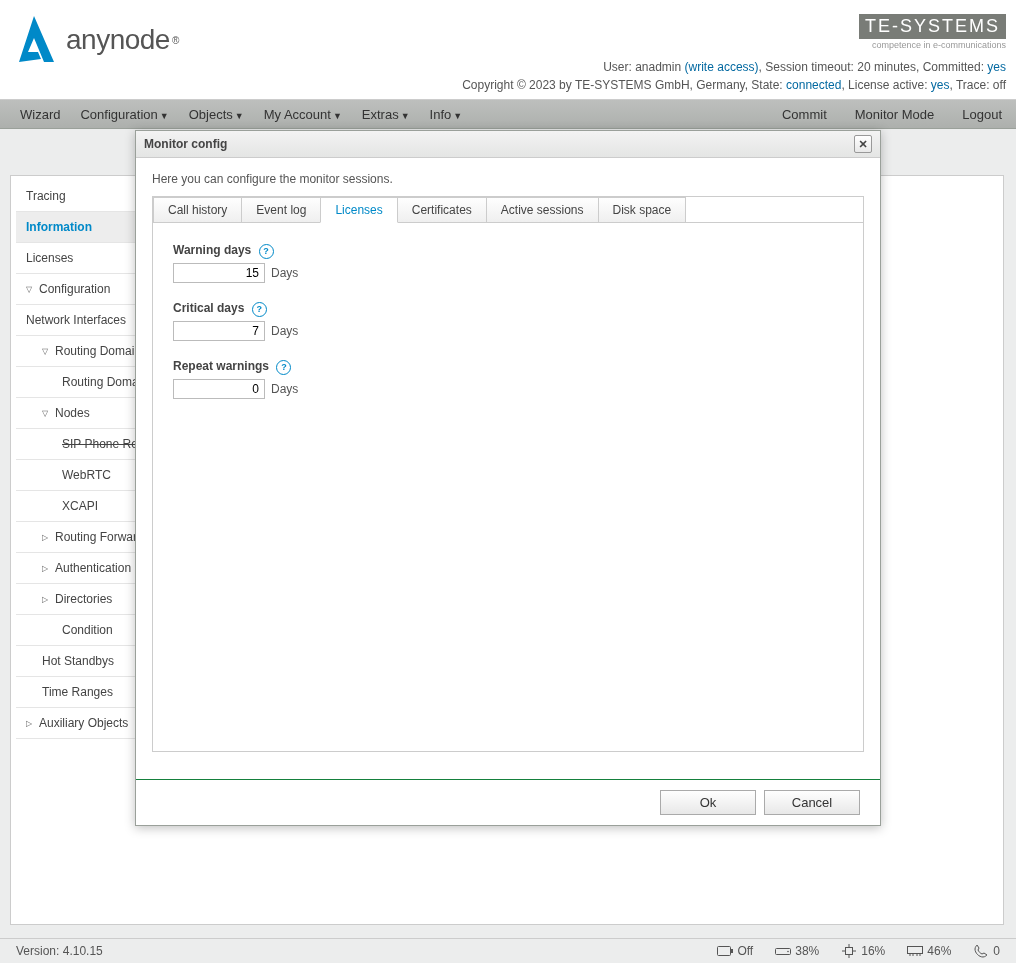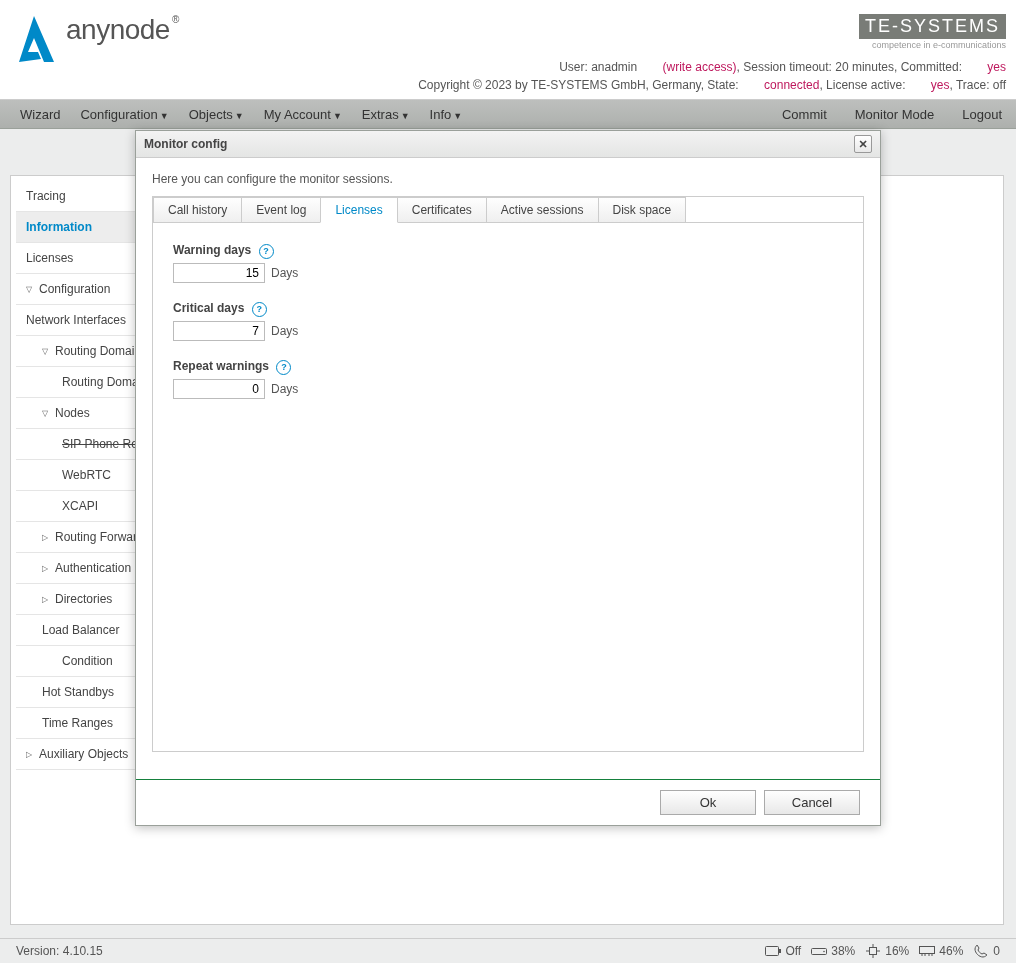--- a/index.html
+++ b/index.html
@@ -18,21 +18,21 @@
   background: #fff;
   height: 99px;
   border-bottom: 1px solid #ccc;
   position: relative;
 }
 .logo-area {
   position: absolute;
   top: 14px;
   left: 10px;
   display: flex;
-  align-items: flex-start;
+  align-items: center;
 }
 .logo-mark {
   width: 48px;
   height: 52px;
   margin-right: 8px;
 }
 .logo-text {
   font-size: 28px;
   color: #555;
   letter-spacing: -0.5px;
@@ -64,21 +64,21 @@
   margin-top: 1px;
 }
 .status-line {
   position: absolute;
   right: 10px;
   font-size: 12px;
   color: #555;
 }
 .status-line-1 { top: 60px; }
 .status-line-2 { top: 78px; }
-.status-line .green { color: #be185d; margin-left: 22px; }
+.status-line .green { color: #0369a1; }
 
 .menubar {
   background: #b8bbb8;
   background: linear-gradient(#bdbfbd, #adb0ad);
   height: 28px;
   display: flex;
   align-items: center;
   padding-left: 10px;
   border-bottom: 1px solid #9aa09a;
 }
@@ -290,21 +290,21 @@
   color: #555;
   padding: 0 16px;
 }
 .statusbar .sb-left {
   flex: 0 0 auto;
 }
 .statusbar .sb-right {
   margin-left: auto;
   display: flex;
   align-items: center;
-  gap: 10px;
+  gap: 22px;
 }
 .statusbar .sb-item {
   display: flex;
   align-items: center;
   gap: 4px;
 }
 .sb-icon {
   display: inline-flex;
   width: 16px;
   height: 12px;
@@ -357,21 +357,20 @@
       <div class="side-item"><span>Network Interfaces</span></div>
       <div class="side-item indent-1"><span class="tri">▽</span><span>Routing Domains</span></div>
       <div class="side-item indent-2"><span>Routing Domain</span></div>
       <div class="side-item indent-1"><span class="tri">▽</span><span>Nodes</span></div>
       <div class="side-item indent-2 struck"><span>SIP Phone Registrar</span></div>
       <div class="side-item indent-2"><span>WebRTC</span></div>
       <div class="side-item indent-2"><span>XCAPI</span></div>
       <div class="side-item indent-1"><span class="tri">▷</span><span>Routing Forward Profiles</span></div>
       <div class="side-item indent-1"><span class="tri">▷</span><span>Authentication</span></div>
       <div class="side-item indent-1"><span class="tri">▷</span><span>Directories</span></div>
-      <div class="side-item indent-1"><span>Load Balancer</span></div>
       <div class="side-item indent-2"><span>Condition</span></div>
       <div class="side-item indent-1"><span>Hot Standbys</span></div>
       <div class="side-item indent-1"><span>Time Ranges</span></div>
       <div class="side-item"><span class="tri">▷</span><span>Auxiliary Objects</span></div>
     </div>
 </div>
 
 <div class="dialog-overlay">
   <div class="dialog-titlebar">
     <span>Monitor config</span>

